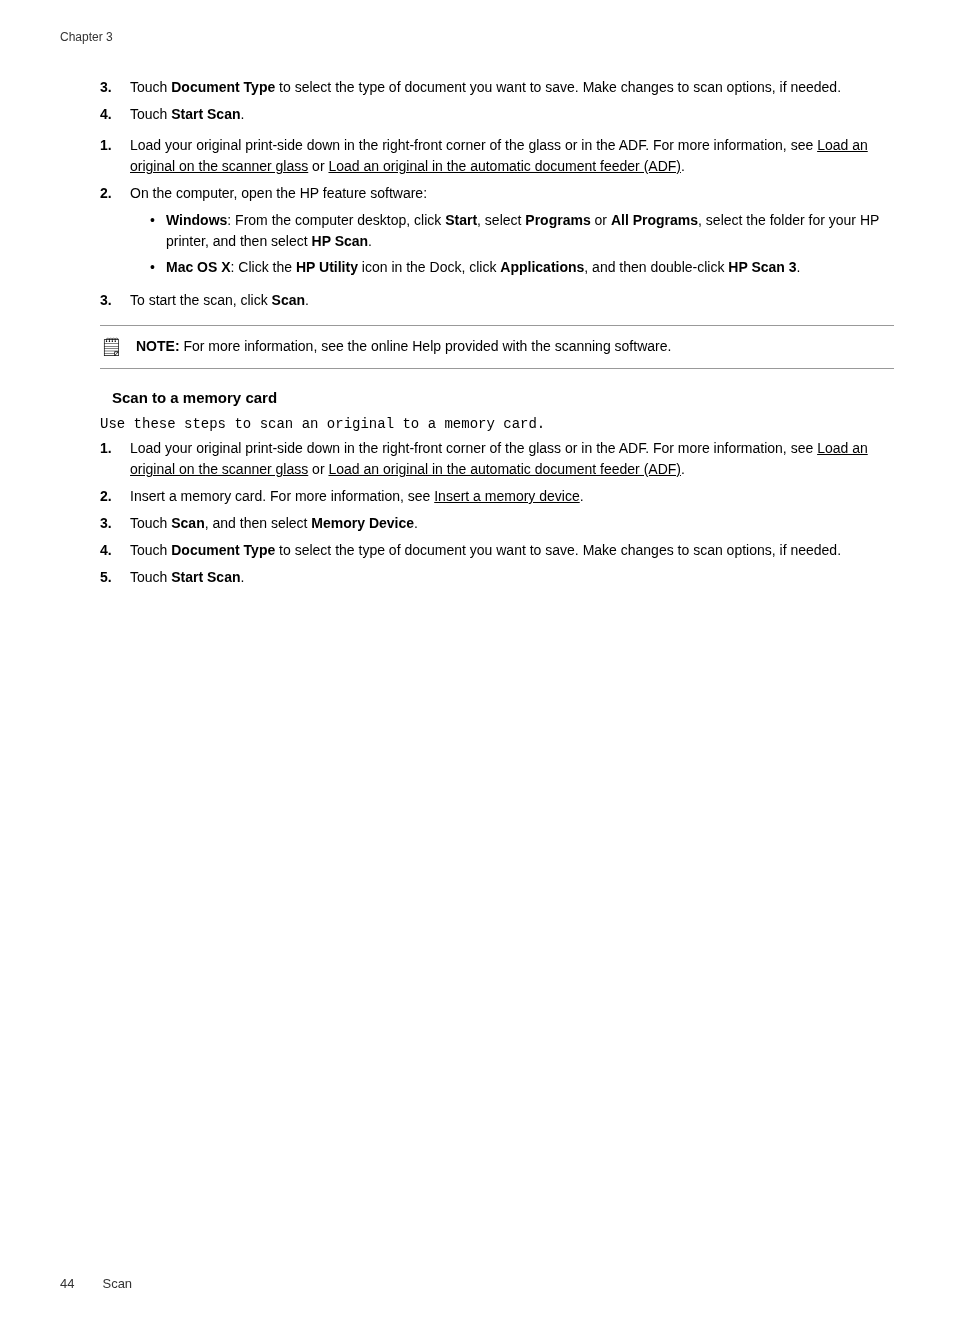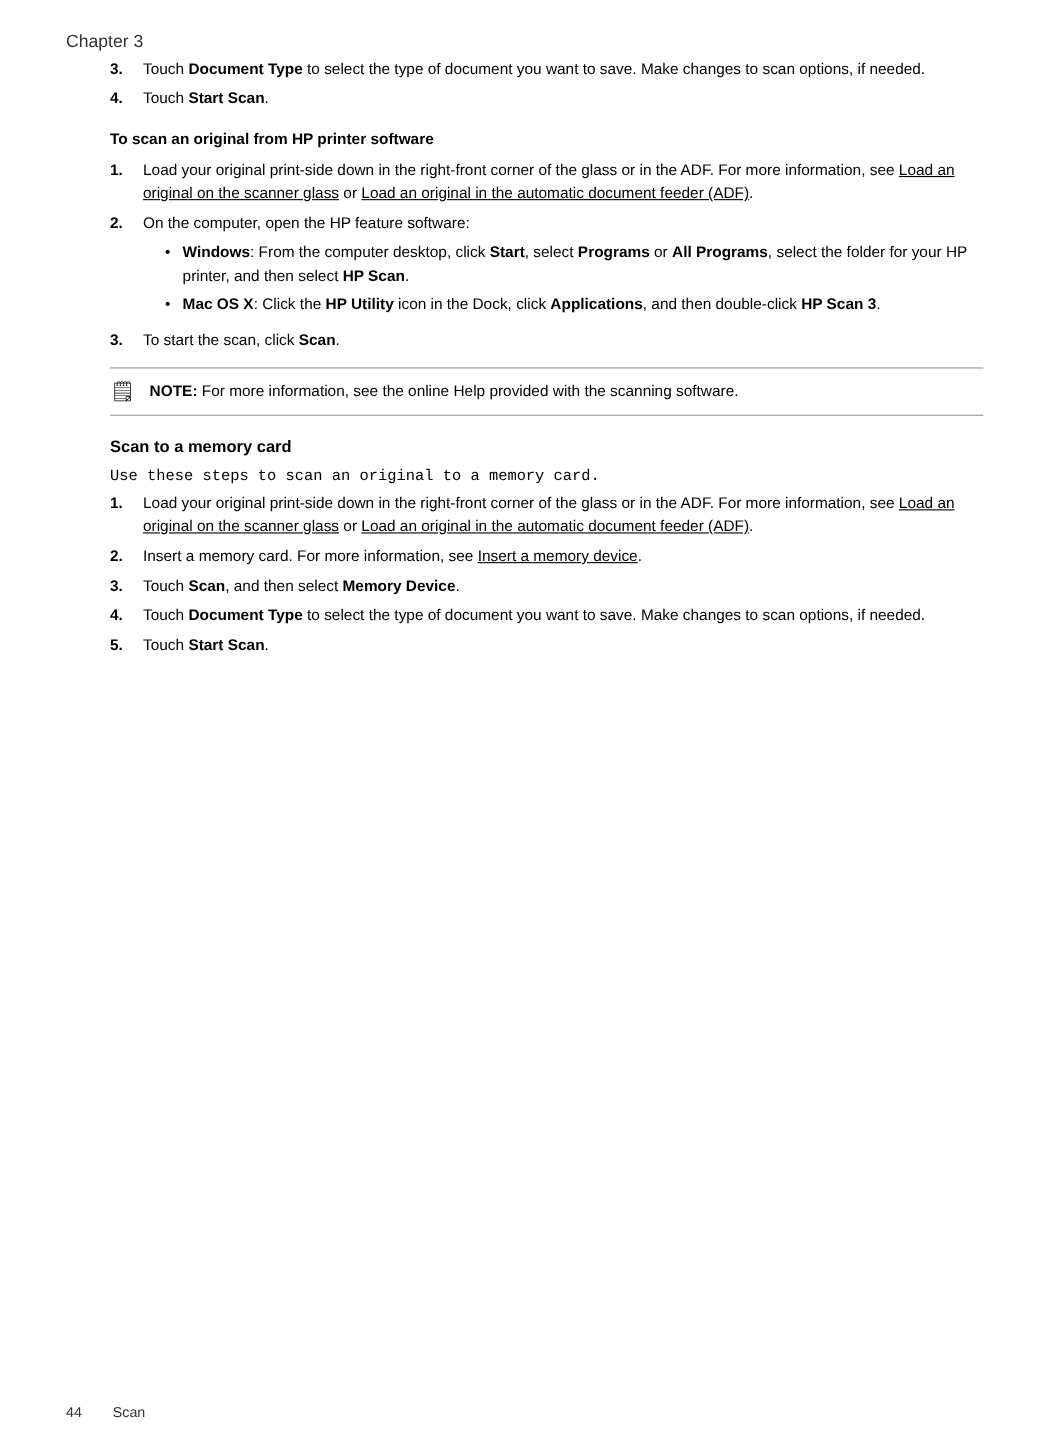--- a/index.html
+++ b/index.html
@@ -19,23 +19,23 @@
     }
 
     .page {
       width: 954px;
       min-height: 1321px;
       padding: 30px 60px 60px 60px;
       position: relative;
     }
 
     .chapter-header {
-      font-size: 16px;
+      font-size: 12px;
       color: #333;
-      margin-bottom: 4px;
+      margin-bottom: 33px;
     }
 
     .main-content {
       margin-left: 40px;
     }
 
     .numbered-list {
       list-style: none;
       padding: 0;
       margin: 0 0 10px 0;
@@ -59,21 +59,21 @@
 
     .section-heading {
       font-weight: bold;
       font-size: 14px;
       margin: 18px 0 10px 0;
     }
 
     .subsection-heading {
       font-weight: bold;
       font-size: 15px;
-      margin: 20px 0 8px 0;
+      margin: 20px 0 8px 12px;
     }
 
     .h1-section {
       font-size: 24px;
       font-weight: bold;
       margin: 30px 0 14px 0;
       margin-left: 0;
     }
 
     .bullet-list {
@@ -157,21 +157,20 @@
         </span>
       </li>
       <li>
         <span class="list-number bold">4.</span>
         <span class="list-content">
           Touch <strong>Start Scan</strong><span>.</span>
         </span>
       </li>
     </ul>
 
-    <div class="section-heading">To scan an original from HP printer software</div>
 
     <ul class="numbered-list">
       <li>
         <span class="list-number bold">1.</span>
         <span class="list-content">
           <span>Load your original print-side down in the right-front corner of the glass or in the ADF. For more information, see </span><a href="#">Load an original on the scanner glass</a><span> or </span><a href="#">Load an original in the automatic document feeder (ADF)</a><span>.</span>
         </span>
       </li>
       <li>
         <span class="list-number bold">2.</span>

